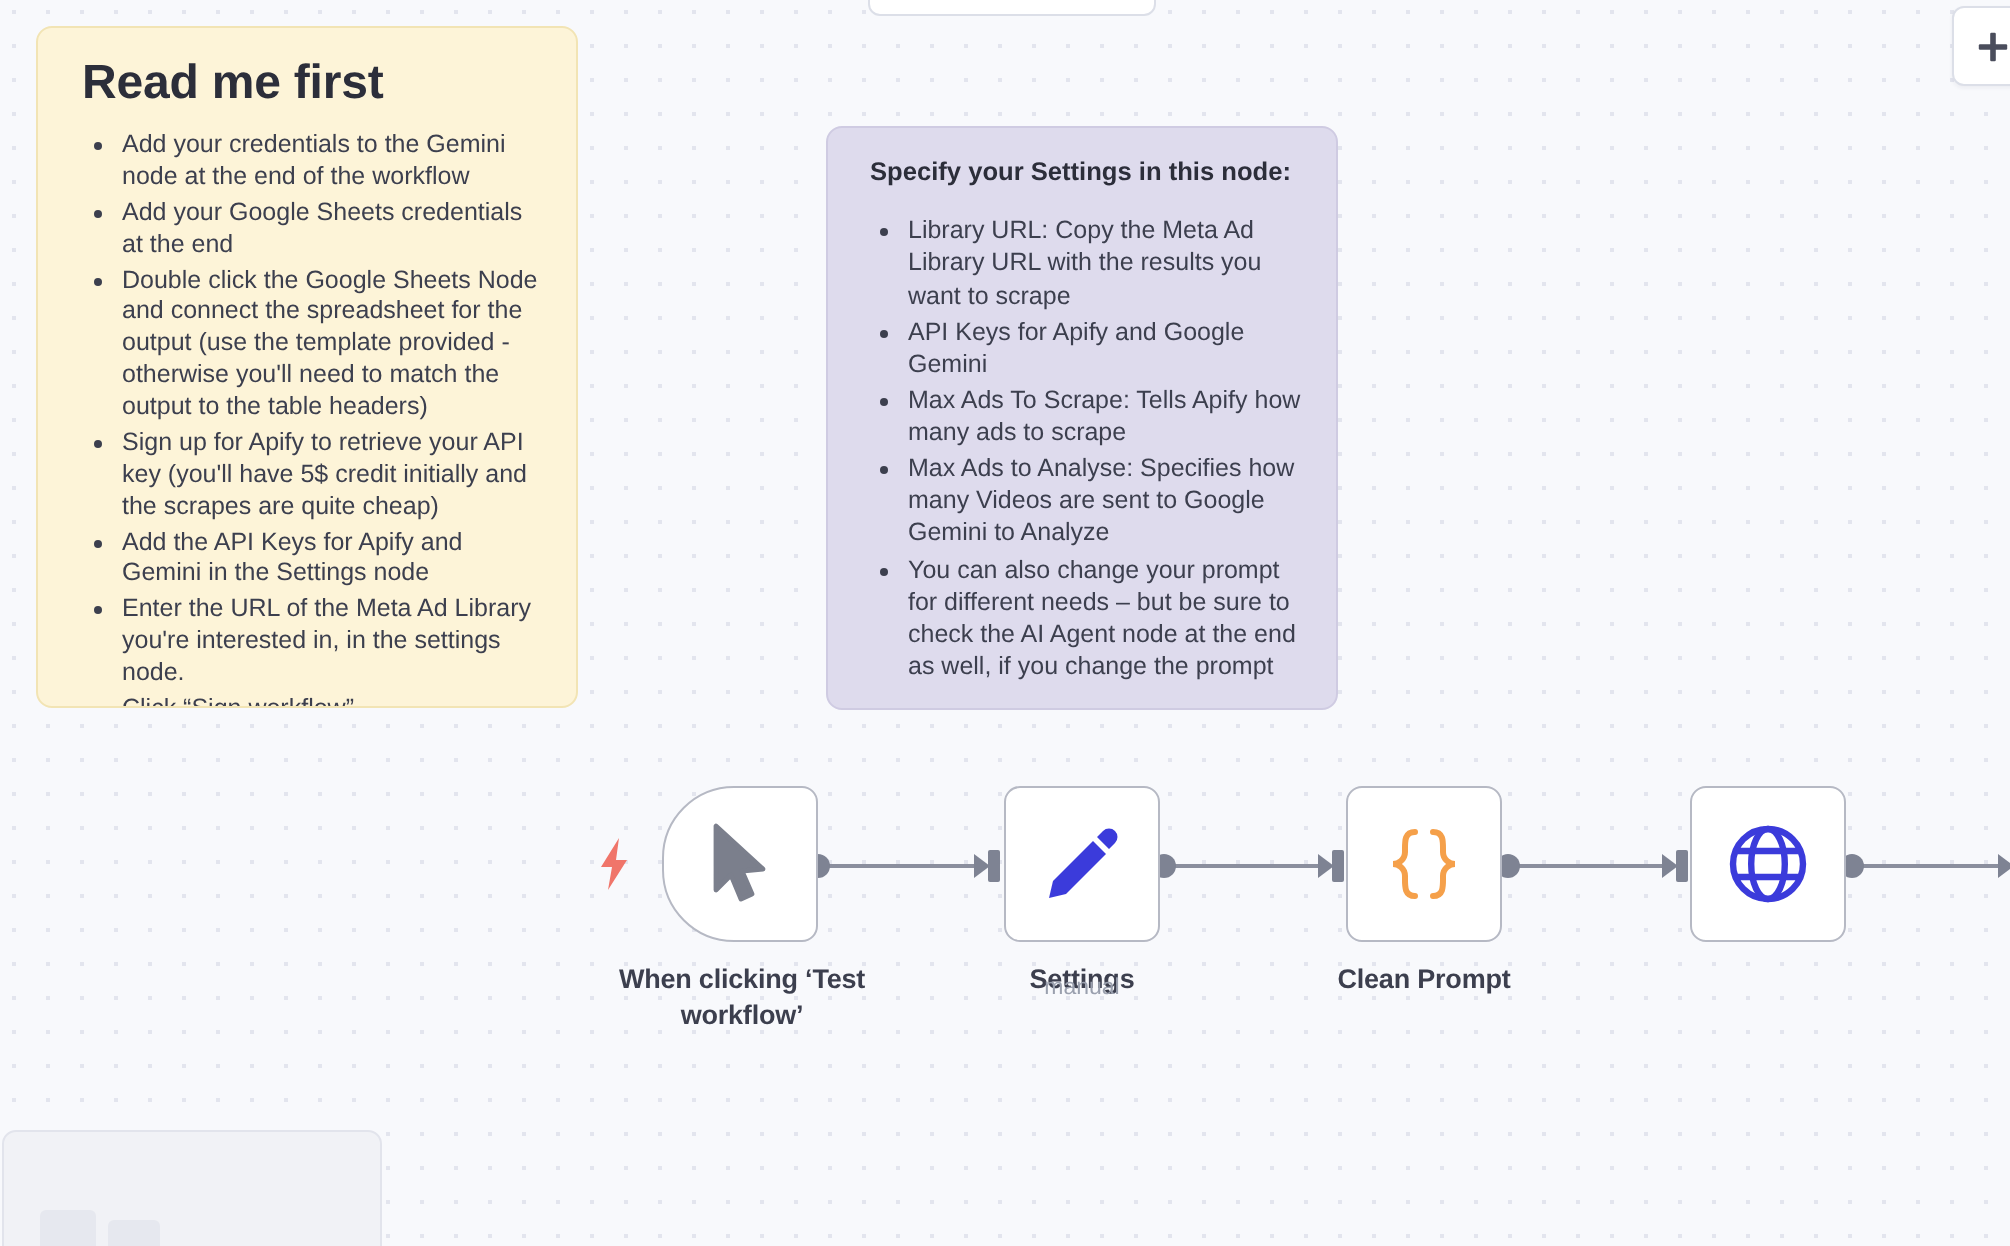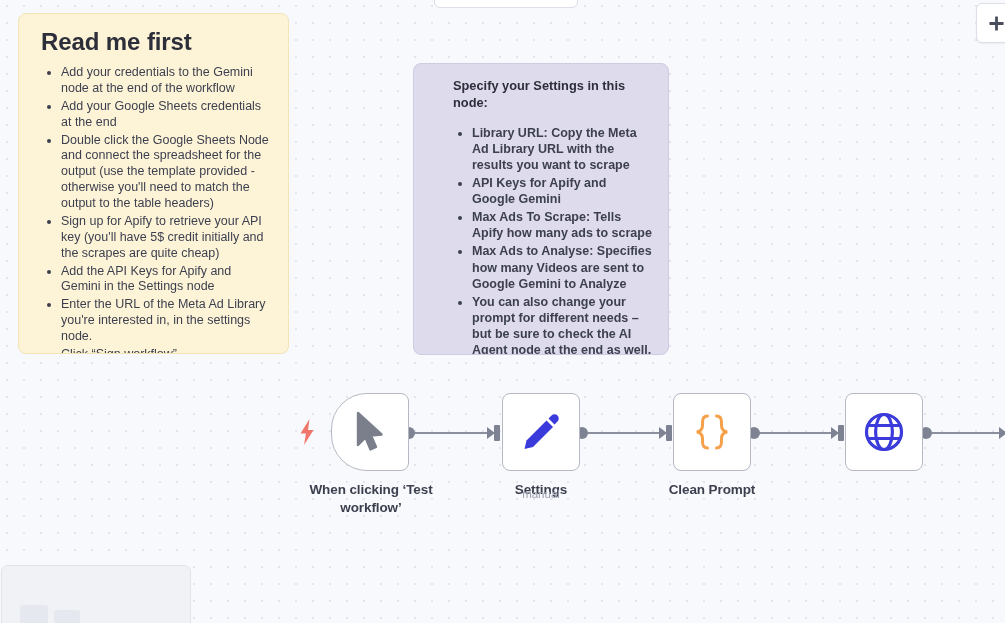--- a/index.html
+++ b/index.html
@@ -69,21 +69,21 @@
     border: 1px solid #f2e4b4;
     padding: 14px 16px 10px 12px;
   }
   .sticky-purple {
     left: 413px;
     top: 63px;
     width: 256px;
     height: 292px;
     background: #dedbed;
     border: 1px solid #cfcbe2;
-    padding: 13px 16px 10px 29px;
+    padding: 13px 16px 10px 11px;
   }
 
   .note-title {
     font-size: 24px;
     font-weight: bold;
     color: #2c2e3a;
     margin: 0 0 9px 10px;
     letter-spacing: -0.1px;
   }
   .note-sub {
@@ -101,21 +101,21 @@
   }
   .note-list {
     margin: 0;
     padding-left: 30px;
     color: #3c3f4e;
     font-size: 12.5px;
     line-height: 1.27;
   }
   .note-list li { margin-bottom: 2px; }
   .sticky-purple .note-list { padding-left: 29px; line-height: 1.29; }
-  .sticky-purple .note-list li { margin-bottom: 2px; font-weight: bold; }
+  .sticky-purple .note-list li { margin-bottom: 2px; }
   .note-list-gap { margin-top: 13px; }
 
   
   .edge {
     position: absolute;
     height: 2px;
     background: #8b8f9e;
   }
   .port-dot {
     position: absolute;

